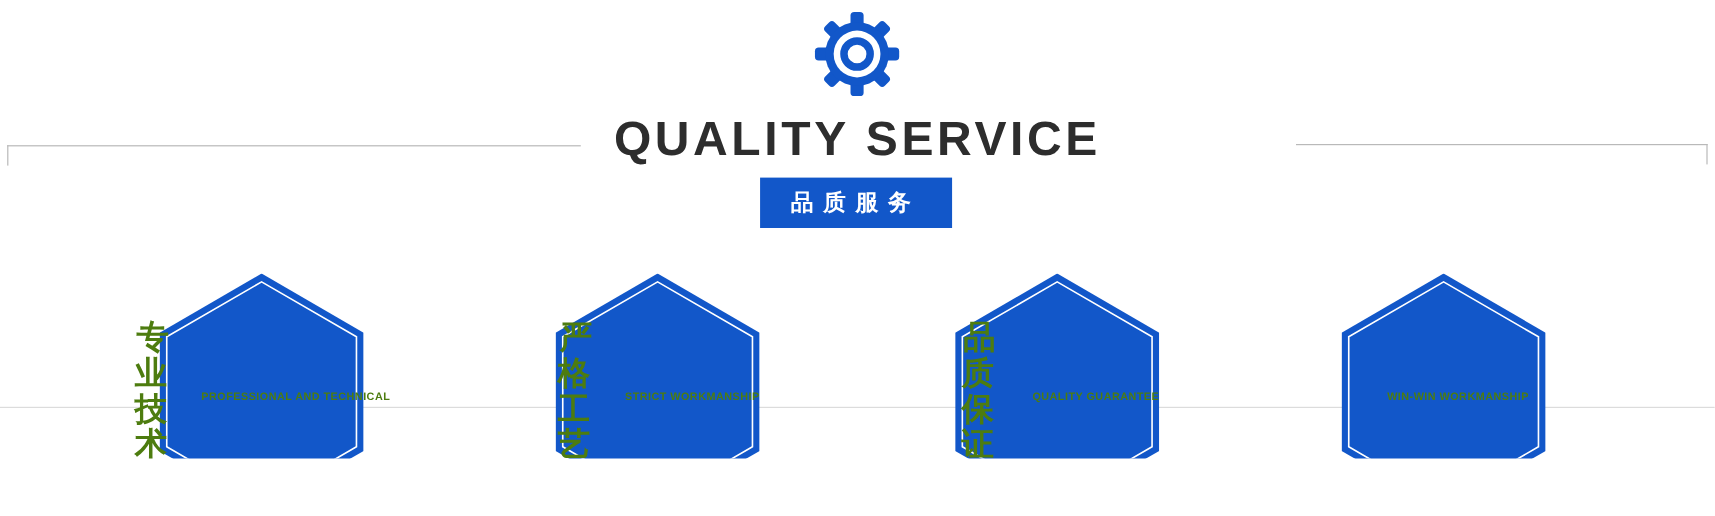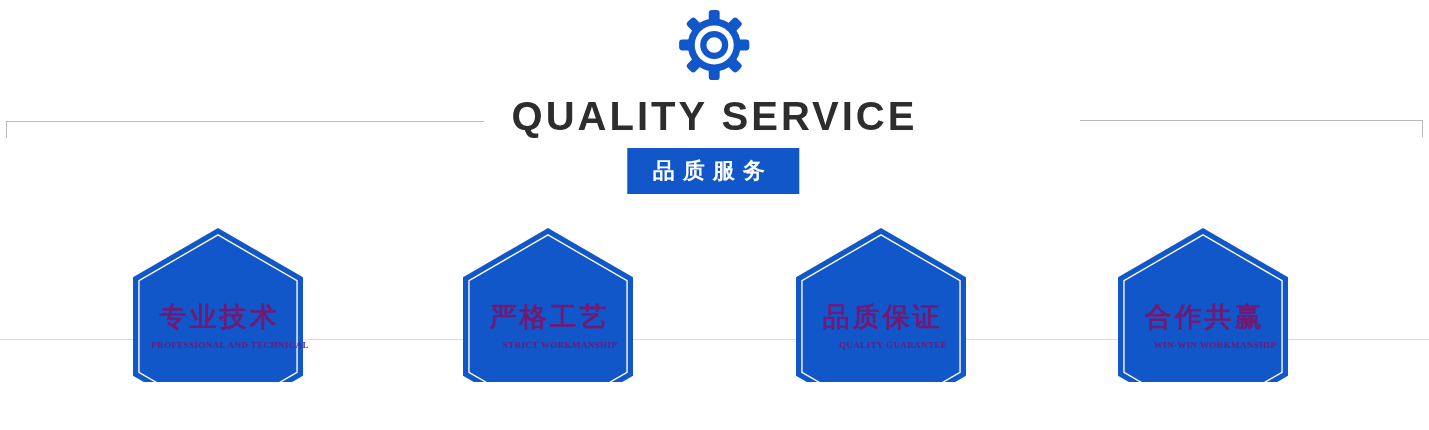--- a/index.html
+++ b/index.html
@@ -41,21 +41,21 @@
     letter-spacing:3px;
     color:var(--title-color);
   }
   .subtitle-badge{
     position:absolute;
     top:148px;
     left:50%;
     transform:translateX(-51%);
     background:var(--accent);
     color:#ffffff;
-    font-size:22px;
+    font-size:19px;
     font-weight:bold;
     letter-spacing:8px;
     text-indent:8px;
     padding:8px 26px 8px 18px;
     white-space:nowrap;
   }
 
   
   .decor-line{
     position:absolute;
@@ -86,26 +86,25 @@
     display:block;
   }
   .hex-1{ left:133px; }
   .hex-2{ left:463px; }
   .hex-3{ left:796px; }
   .hex-4{ left:1118px; }
   .hex-text{
     position:absolute;
     inset:0;
     display:flex;
-    flex-direction:column;
+    flex-direction:row;
     align-items:center;
     justify-content:center;
-    color:#701a75;
+    color:#4d7c0f;
     text-align:center;
-    font-family:Liberation Serif, serif;
   }
   .hex-title{
     font-size:27px;
     font-weight:bold;
     letter-spacing:3px;
     text-indent:3px;
     line-height:1.1;
   }
   .hex-subtitle{
     margin-top:7px;
@@ -178,18 +177,17 @@
       <div class="hex-subtitle">QUALITY GUARANTEE</div>
     </div>
   </div>
 
   <div class="hexagon hex-4">
     <svg viewBox="0 0 100 115.47" preserveAspectRatio="none" aria-hidden="true">
       <polygon points="50,0 100,28.87 100,86.6 50,115.47 0,86.6 0,28.87" style="fill:var(--accent)"></polygon>
       <polygon points="50,4.04 96.5,30.89 96.5,84.58 50,111.43 3.5,84.58 3.5,30.89" fill="none" stroke="#ffffff" stroke-width="0.8"></polygon>
     </svg>
     <div class="hex-text">
-      <div class="hex-title">合作共赢</div>
       <div class="hex-subtitle">WIN-WIN WORKMANSHIP</div>
     </div>
   </div>
 
 </div>
 
 </body></html>

